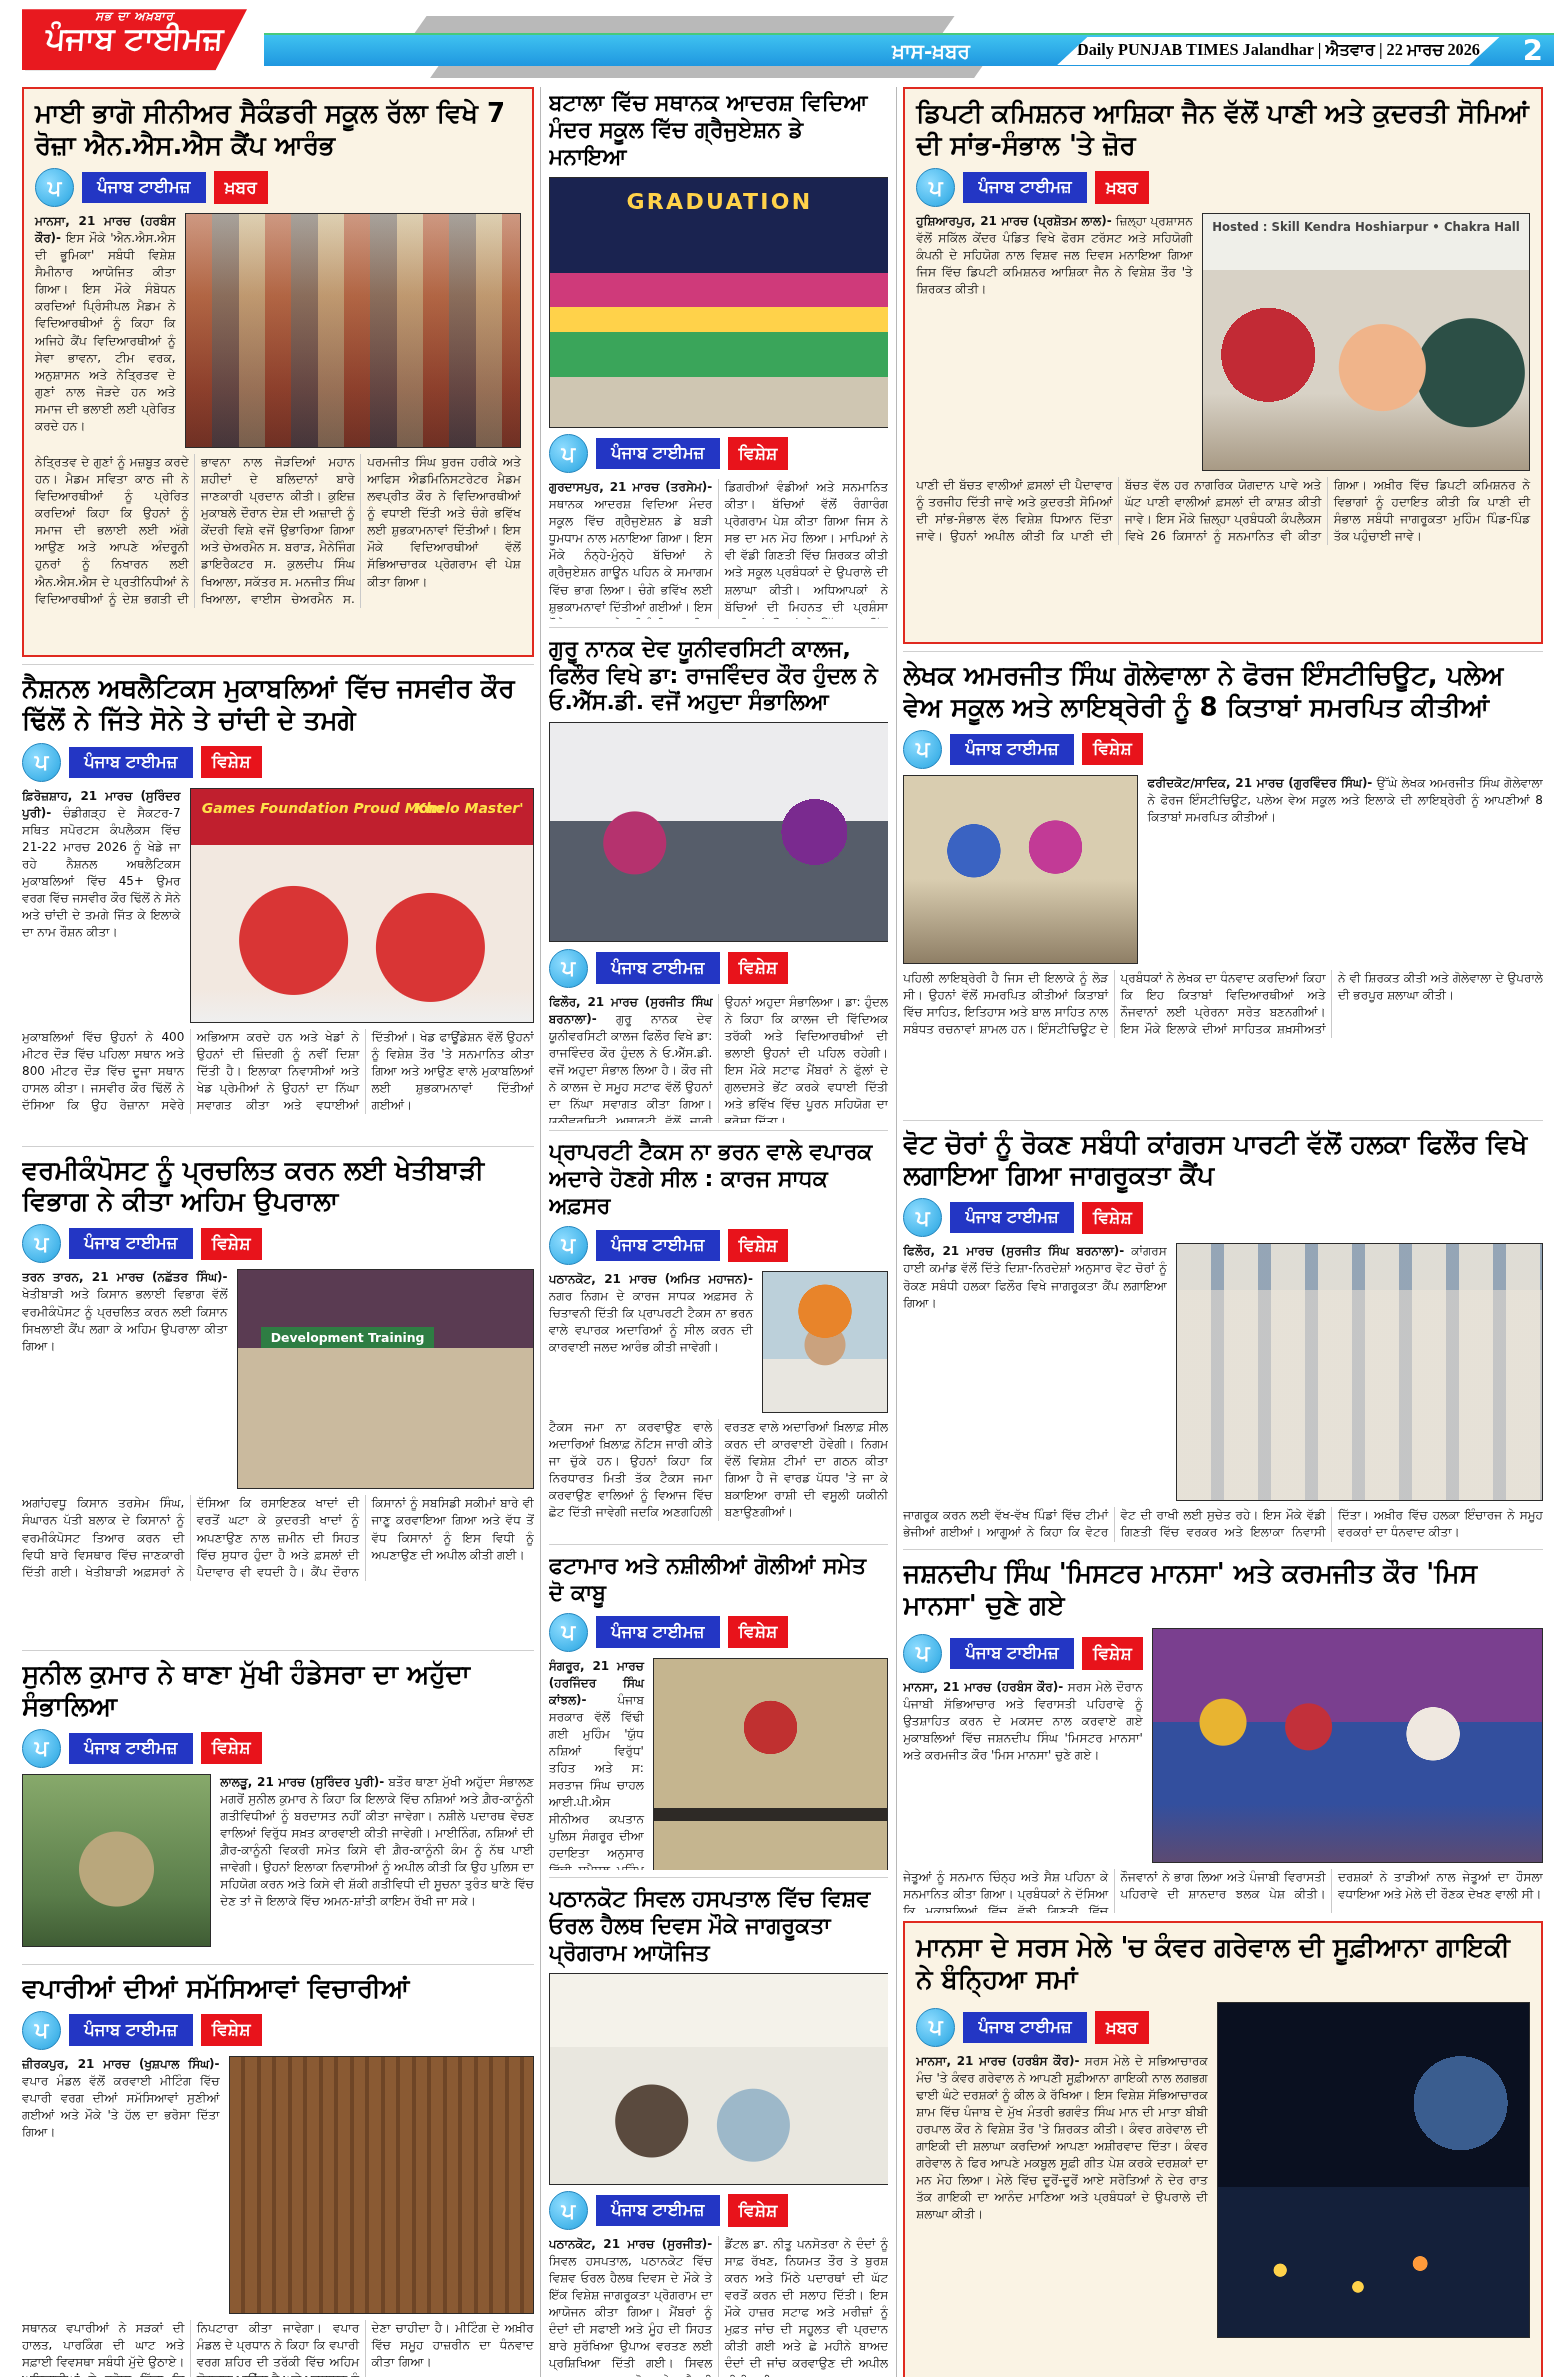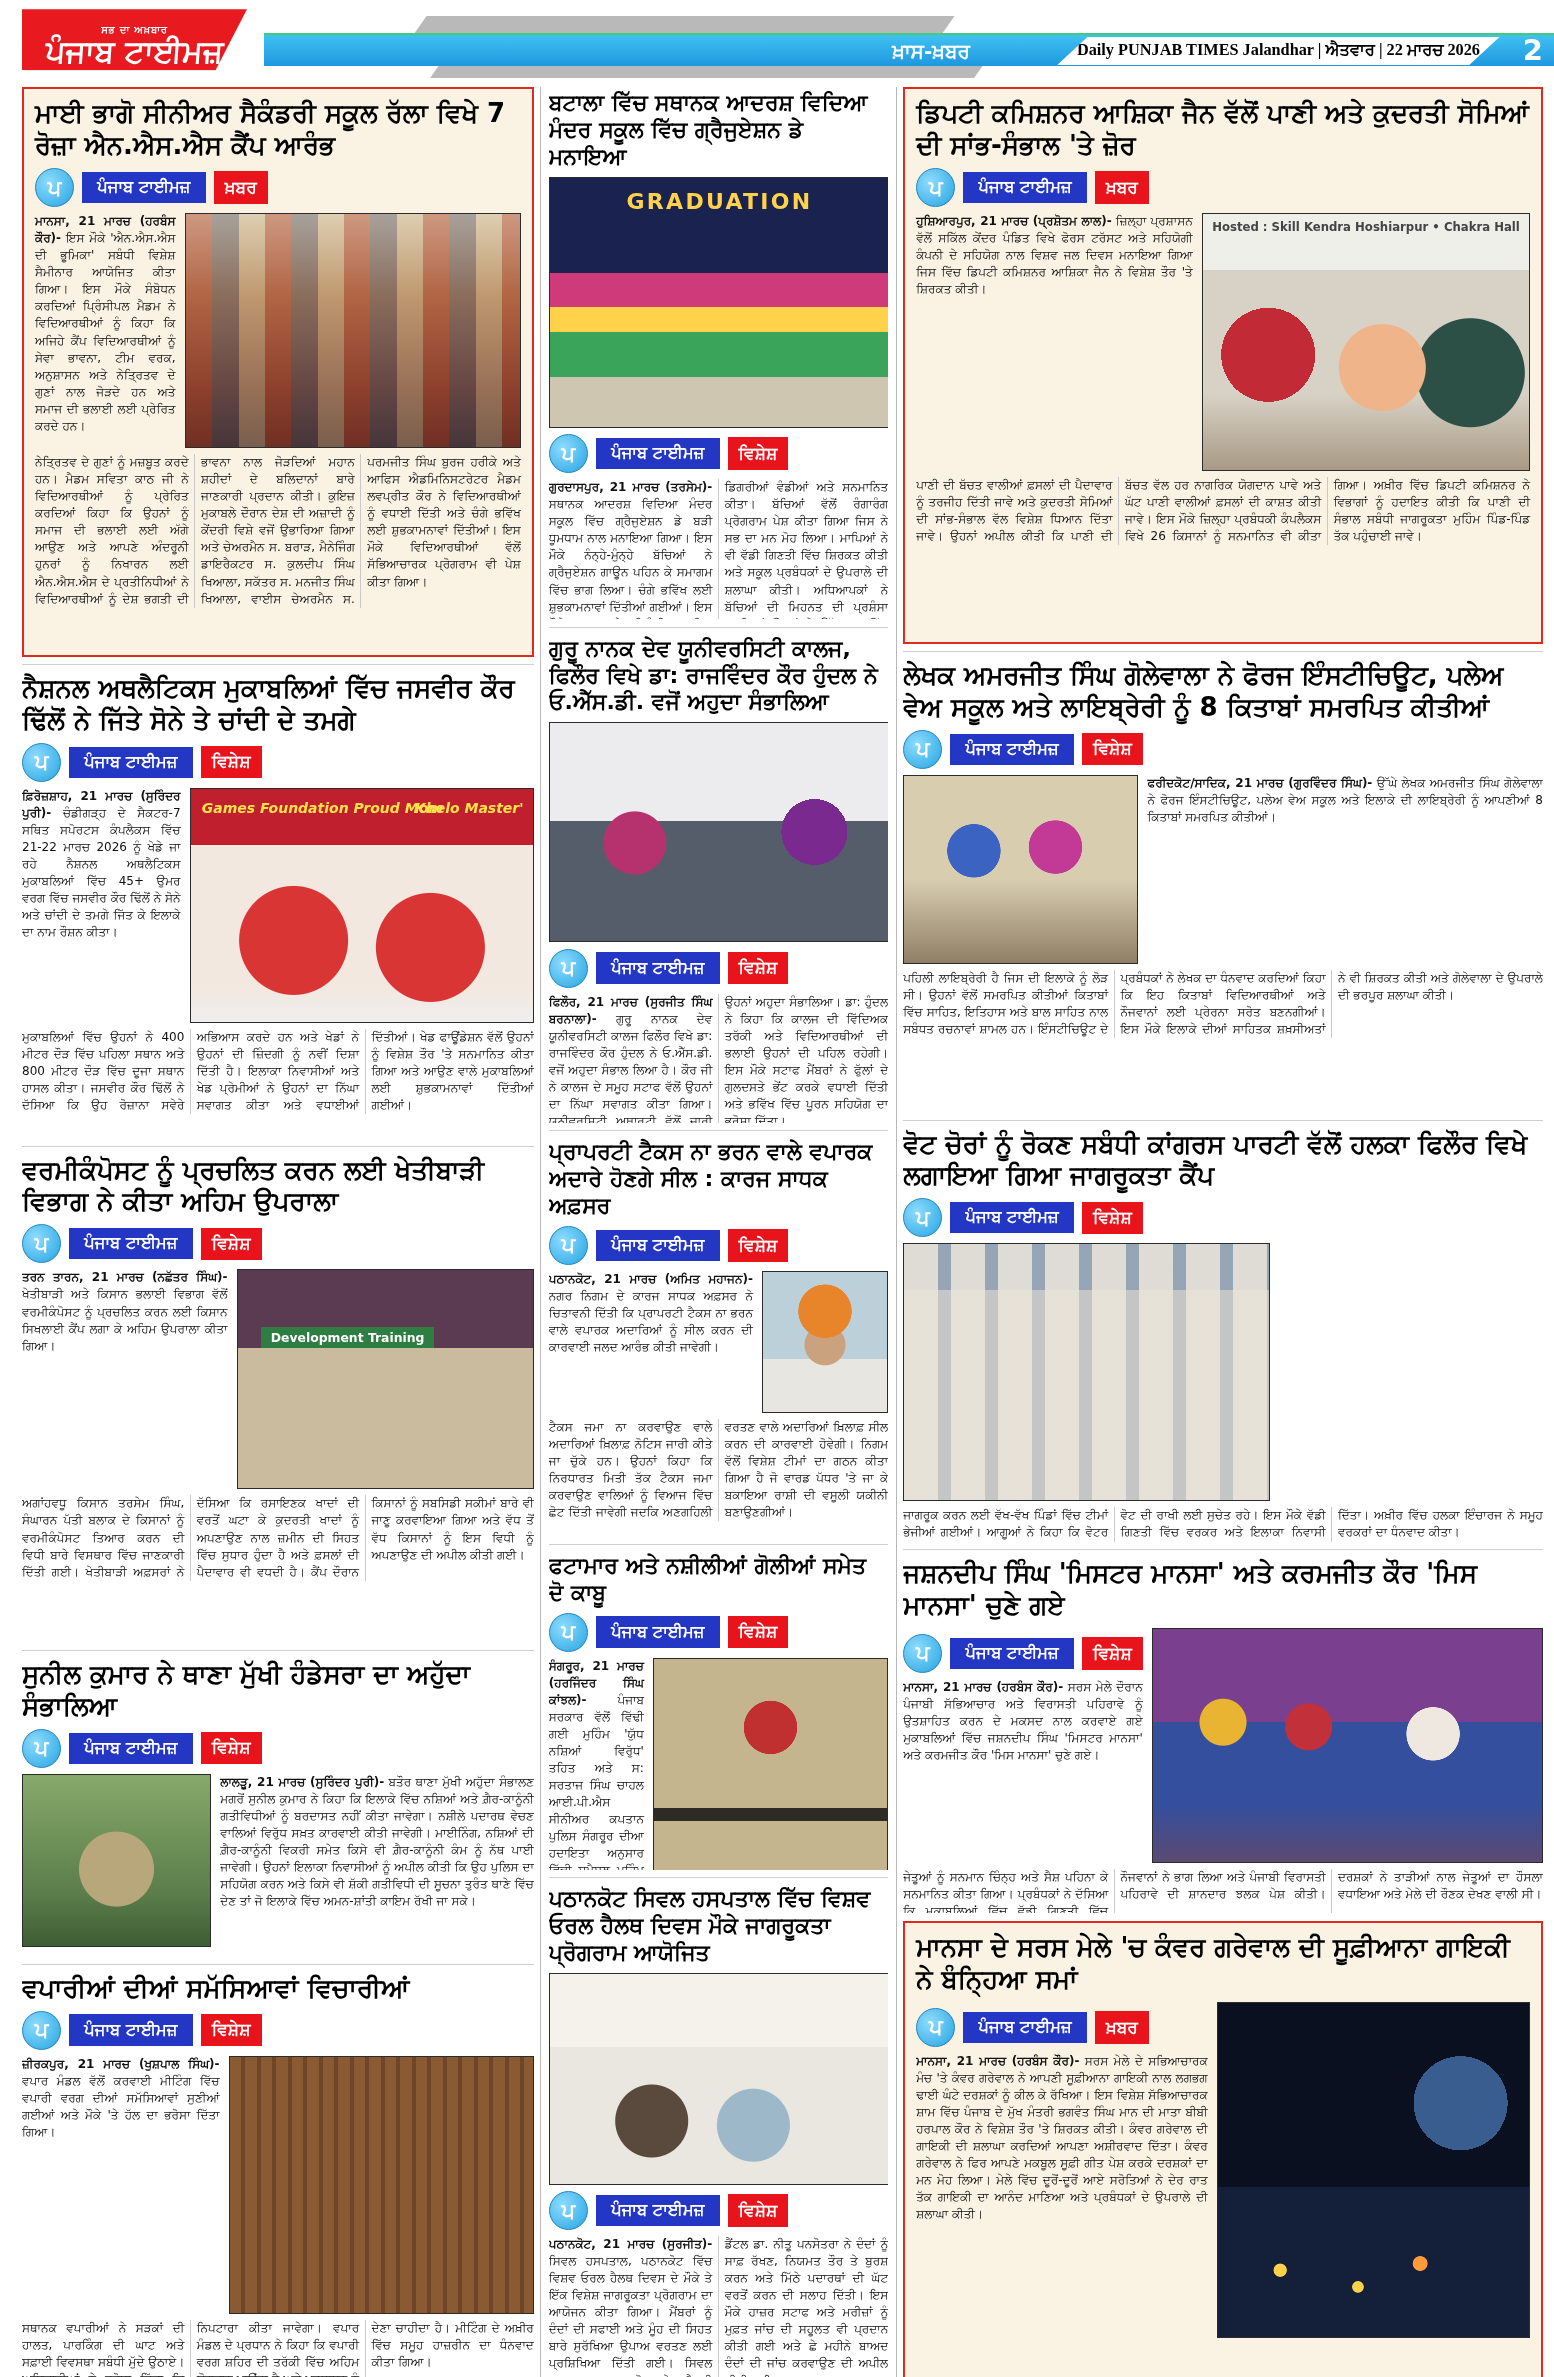--- a/index.html
+++ b/index.html
@@ -15,21 +15,21 @@
            background:linear-gradient(180deg,#3fc2f0,#1f97e0);border-top:2.3px solid #47c97c;}
   .mh-section{position:absolute;left:0;right:0;top:3.9px;text-align:center;color:#fff;
               font-weight:700;font-size:20px;padding-left:44px;}
   .mh-edition{position:absolute;right:54px;top:1.6px;background:#fff;color:#000;
               font-family:"Liberation Serif","DejaVu Serif",serif;font-weight:700;font-size:16.3px;
               padding:3.9px 20px 4.7px;clip-path:polygon(7% 0,100% 0,93% 100%,0 100%);white-space:nowrap;}
   .mh-page{position:absolute;right:11px;top:-1.6px;color:#fff;font-weight:700;font-size:29px;}
   .mh-logo{position:absolute;left:22px;top:9.3px;width:225px;height:61px;background:#e8191f;
            clip-path:polygon(0 0,100% 0,86% 100%,0 100%);color:#fff;text-align:center;
            box-shadow:3.1px 3.1px 0 #9c9c9c;}
-  .mh-tagline{display:block;font-size:10px;font-weight:700;margin-top:15px;letter-spacing:0.8px;}
+  .mh-tagline{display:block;font-size:12px;font-weight:700;margin-top:0;letter-spacing:0.8px;font-style:italic;}
   .mh-title{display:block;font-size:31px;font-weight:800;line-height:1.0;transform:skewX(-4deg);}
 
   
   .streams{display:flex;align-items:flex-start;padding:6.2px 11px 0 22px;}
   .stream{display:block;}
   .st-left{width:549px;}
   .st-mid{width:364px;padding:0 7.8px;margin:0 6.2px;border-left:0.8px solid #b8b8b8;border-right:0.8px solid #b8b8b8;}
   .st-right{flex:1;}
 
   
@@ -314,20 +314,21 @@
       </article>
 
       <article class="article" style="height:416px">
         <h2 class="headline">ਵੋਟ ਚੋਰਾਂ ਨੂੰ ਰੋਕਣ ਸਬੰਧੀ ਕਾਂਗਰਸ ਪਾਰਟੀ ਵੱਲੋਂ ਹਲਕਾ ਫਿਲੌਰ ਵਿਖੇ ਲਗਾਇਆ ਗਿਆ ਜਾਗਰੂਕਤਾ ਕੈਂਪ</h2>
         <div class="badge-row">
           <span class="blogo">ਪ</span>
           <span class="bpaper">ਪੰਜਾਬ ਟਾਈਮਜ਼</span>
           <span class="btag">ਵਿਸ਼ੇਸ਼</span>
         </div>
         <div class="lead-row">
+          <p class="lead"><b>ਫਿਲੌਰ, 21 ਮਾਰਚ (ਸੁਰਜੀਤ ਸਿੰਘ ਬਰਨਾਲਾ)-</b> <span>ਕਾਂਗਰਸ ਹਾਈ ਕਮਾਂਡ ਵੱਲੋਂ ਦਿੱਤੇ ਦਿਸ਼ਾ-ਨਿਰਦੇਸ਼ਾਂ ਅਨੁਸਾਰ ਵੋਟ ਚੋਰਾਂ ਨੂੰ ਰੋਕਣ ਸਬੰਧੀ ਹਲਕਾ ਫਿਲੌਰ ਵਿਖੇ ਜਾਗਰੂਕਤਾ ਕੈਂਪ ਲਗਾਇਆ ਗਿਆ।</span></p>
           <div class="ph ph-i"></div>
         </div>
         <div class="bcols c3">ਜਾਗਰੂਕ ਕਰਨ ਲਈ ਵੱਖ-ਵੱਖ ਪਿੰਡਾਂ ਵਿੱਚ ਟੀਮਾਂ ਭੇਜੀਆਂ ਗਈਆਂ। ਆਗੂਆਂ ਨੇ ਕਿਹਾ ਕਿ ਵੋਟਰ ਸੂਚੀਆਂ ਦੀ ਪੜਤਾਲ ਕਰਕੇ ਜਾਅਲੀ ਵੋਟਾਂ ਦੀ ਸ਼ਨਾਖ਼ਤ ਕੀਤੀ ਜਾਵੇ ਅਤੇ ਹਰ ਵੋਟਰ ਆਪਣੀ ਵੋਟ ਦੀ ਰਾਖੀ ਲਈ ਸੁਚੇਤ ਰਹੇ। ਇਸ ਮੌਕੇ ਵੱਡੀ ਗਿਣਤੀ ਵਿੱਚ ਵਰਕਰ ਅਤੇ ਇਲਾਕਾ ਨਿਵਾਸੀ ਹਾਜ਼ਰ ਸਨ ਜਿਨ੍ਹਾਂ ਨੇ ਲੋਕਤੰਤਰ ਦੀ ਮਜ਼ਬੂਤੀ ਲਈ ਵੱਧ-ਚੜ੍ਹ ਕੇ ਸਹਿਯੋਗ ਦੇਣ ਦਾ ਭਰੋਸਾ ਦਿੱਤਾ। ਅਖ਼ੀਰ ਵਿੱਚ ਹਲਕਾ ਇੰਚਾਰਜ ਨੇ ਸਮੂਹ ਵਰਕਰਾਂ ਦਾ ਧੰਨਵਾਦ ਕੀਤਾ।</div>
       </article>
 
       <article class="article" style="height:358px">
         <h2 class="headline">ਜਸ਼ਨਦੀਪ ਸਿੰਘ 'ਮਿਸਟਰ ਮਾਨਸਾ' ਅਤੇ ਕਰਮਜੀਤ ਕੌਰ 'ਮਿਸ ਮਾਨਸਾ' ਚੁਣੇ ਗਏ</h2>
         <div class="lead-row">
           <div>
             <div class="badge-row">

